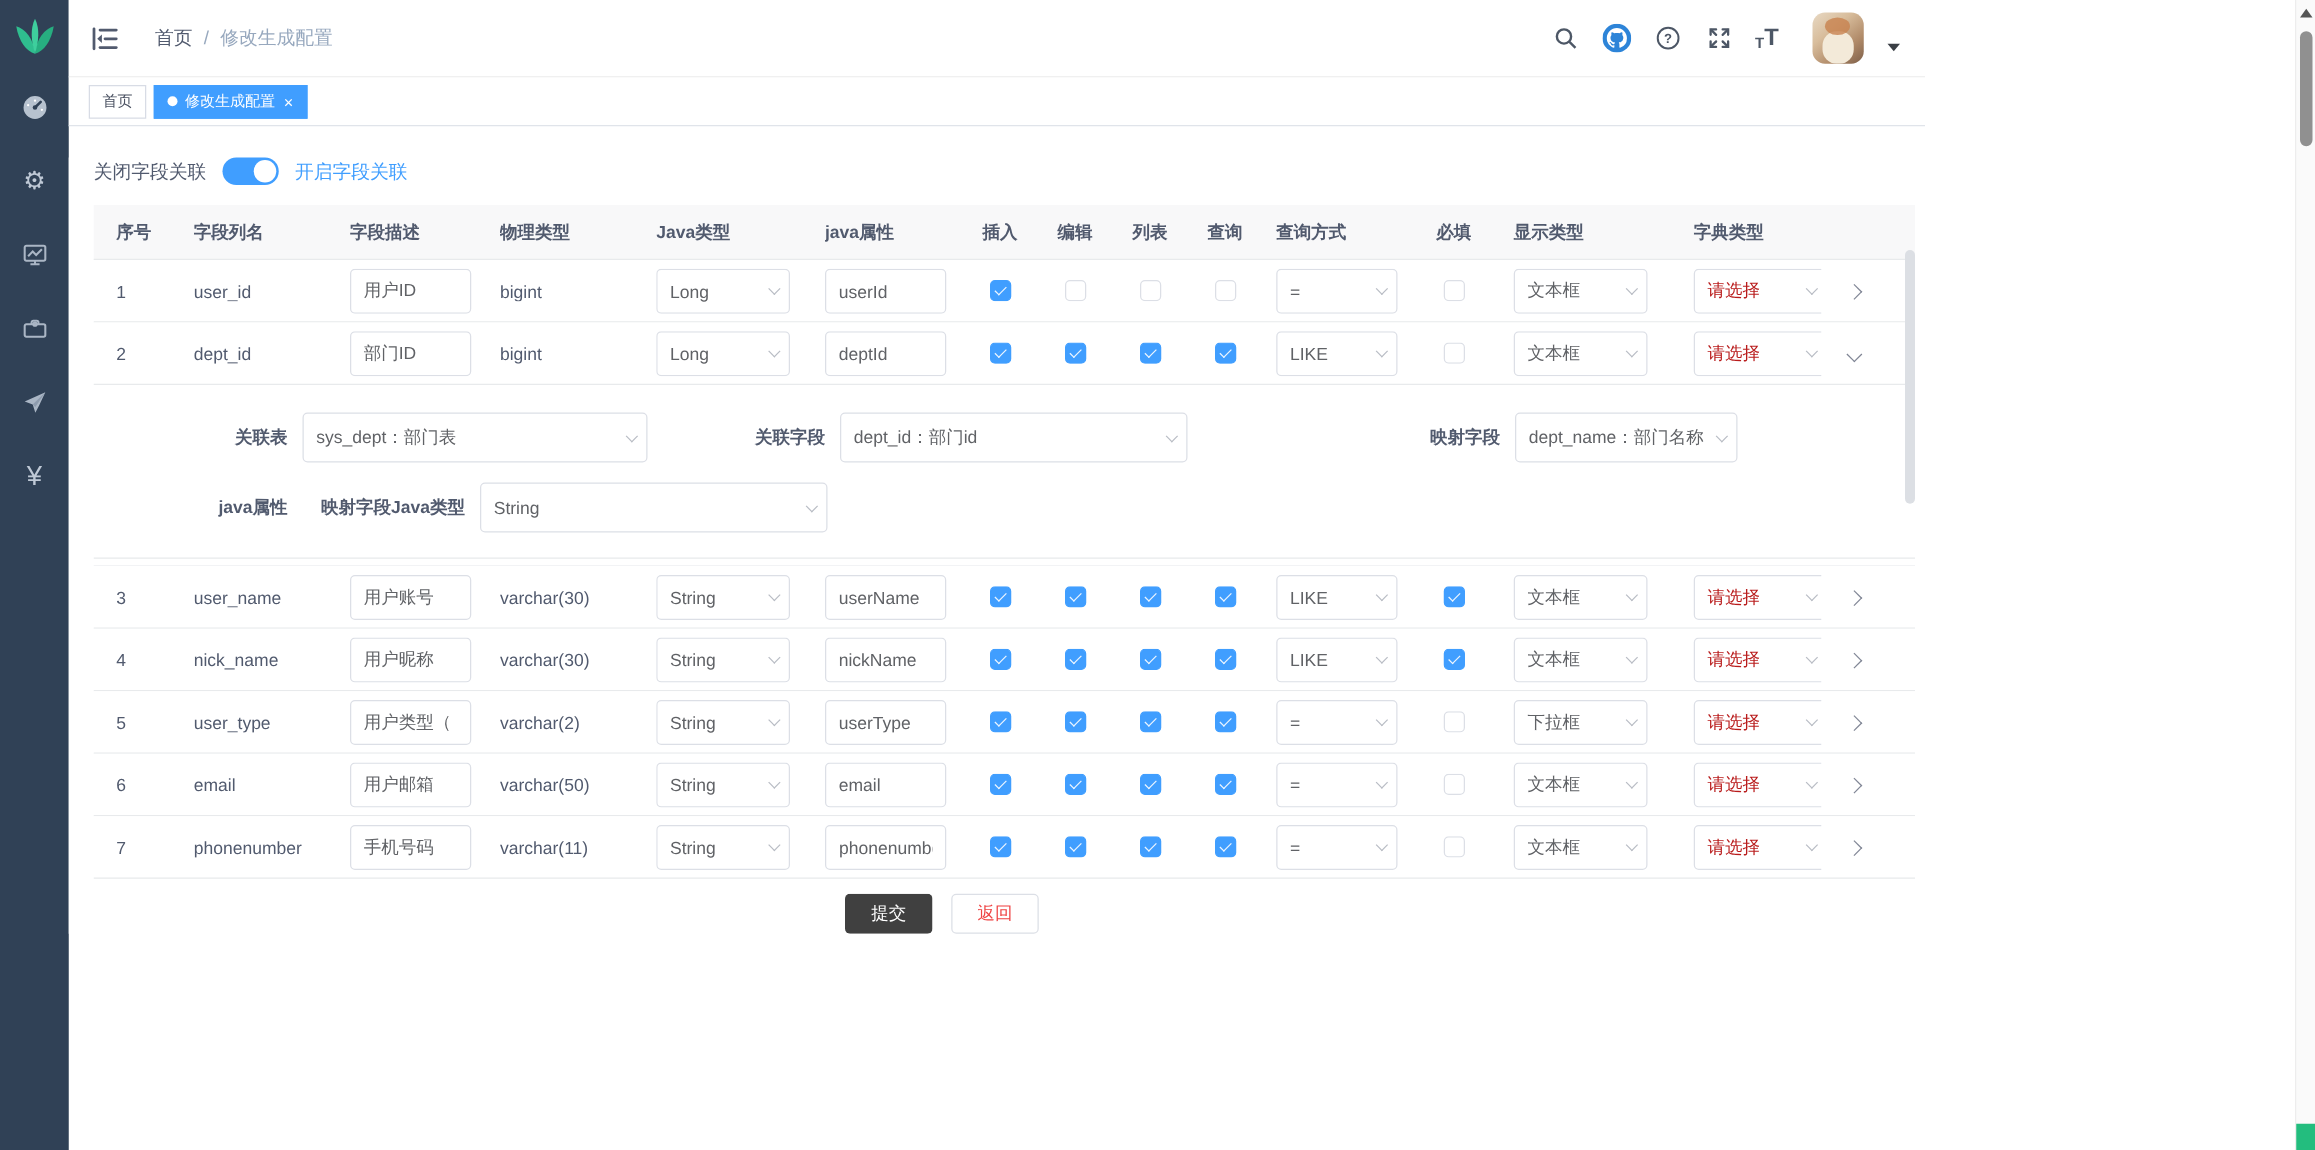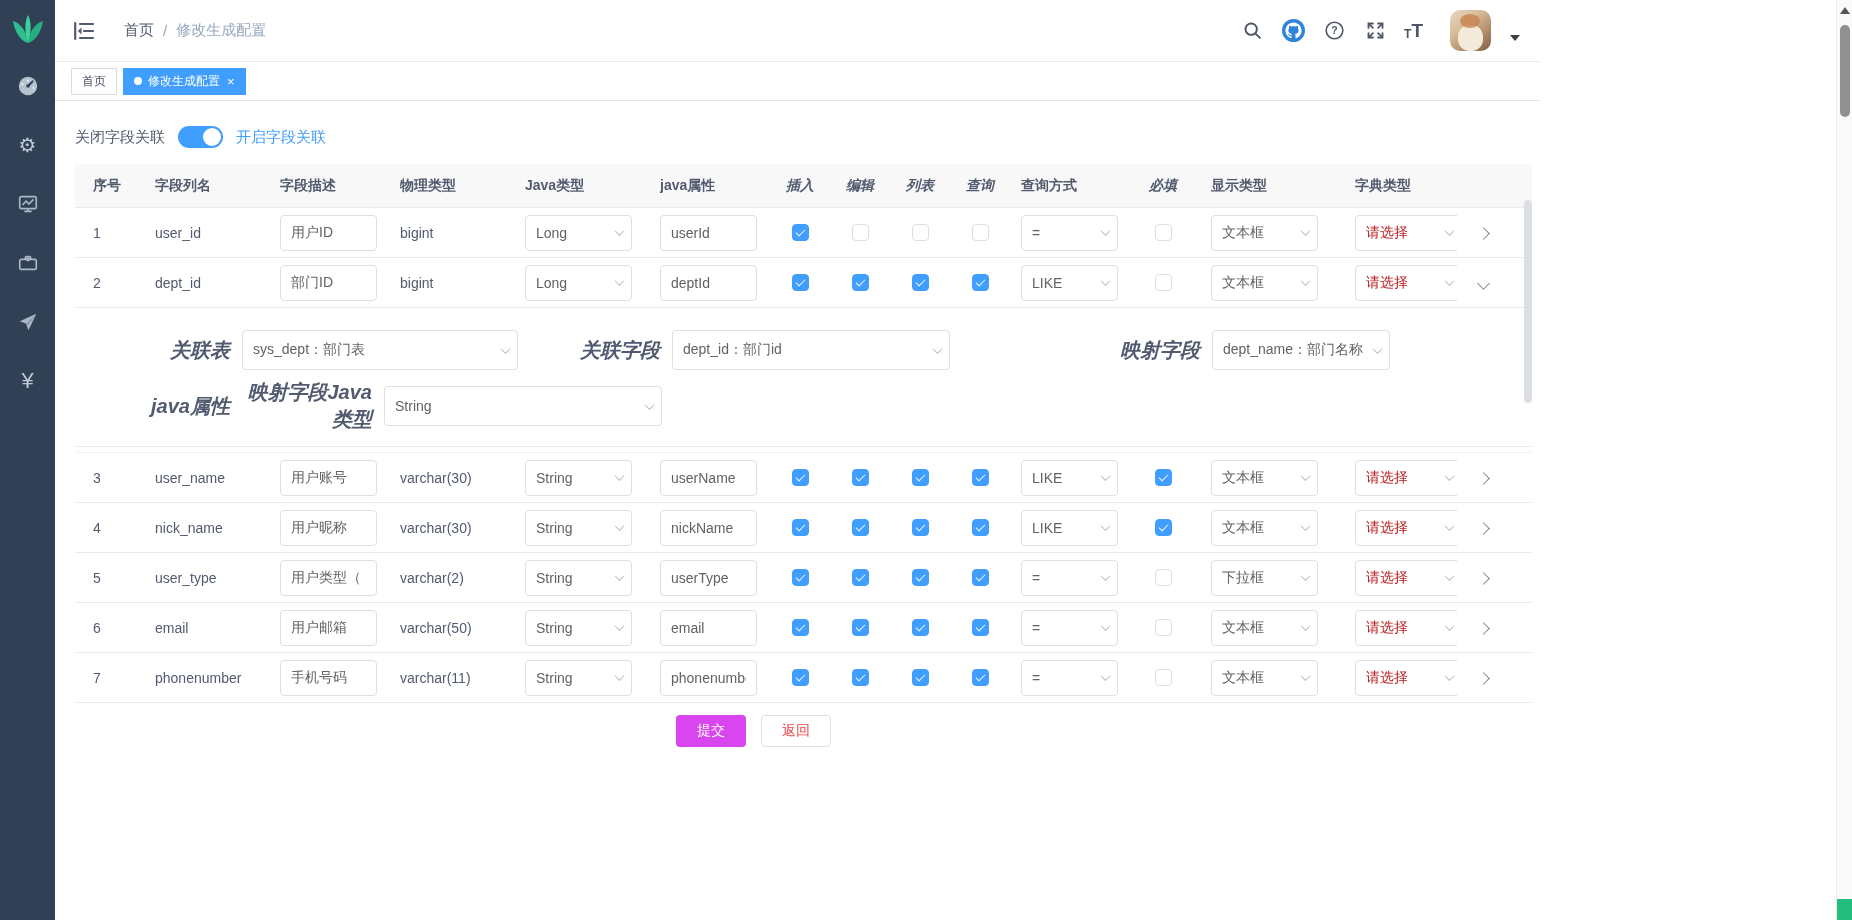--- a/index.html
+++ b/index.html
@@ -52,52 +52,52 @@
   .switch::after { content:''; position:absolute; right:2px; top:2px; width:18px; height:18px; border-radius:50%; background:#fff; }
   .switch-row .on-label { color:#409eff; margin-left:13px; }
 
   
   .grid-table { position:relative; margin-top:16px; width:1457px; font-size:14px; color:#515a6e; }
   .g-header, .g-row { display:grid; grid-template-columns:80px 125px 120px 125px 135px 110px 60px 60px 60px 60px 122px 62px 143px 120px 75px; align-items:center; }
   .g-header { height:44px; background:#f8f8f9; font-weight:bold; border-bottom:1px solid #e8eaec; }
   .g-row { height:50px; border-bottom:1px solid #e8eaec; background:#fff; }
   .cell { overflow:hidden; white-space:nowrap; }
   .pl18 { padding-left:18px; } .pl17 { padding-left:17px; } .pl11 { padding-left:11px; }
-  .ctr { display:flex; justify-content:center; align-items:center;font-style:italic; }
+  .ctr { display:flex; justify-content:center; align-items:center; }
 
   .txt { height:36px; border:1px solid #dcdfe6; border-radius:4px; padding:0 10px; font-size:14px; color:#606266; outline:none; font-family:inherit; background:#fff; }
   .w97 { width:97px; } .w107 { width:107px; }
   .sel { height:36px; border:1px solid #dcdfe6; border-radius:4px; padding:0 8px 0 10px; display:inline-flex; align-items:center; justify-content:space-between; background:#fff; cursor:pointer; color:#606266; }
   .sel.ph span { color:#b91c1c; }
   .chev { width:7px; height:7px; border-right:1.4px solid #b8bcc4; border-bottom:1.4px solid #b8bcc4; transform:rotate(45deg) translate(-1px,-1px); flex:none; }
 
   .cb { width:17px; height:17px; border:1px solid #dcdfe6; border-radius:4px; background:#fff; position:relative; cursor:pointer; display:inline-block; }
   .cb.checked { background:#409eff; border-color:#409eff; }
   .cb.checked::after { content:''; position:absolute; left:3.5px; top:4px; width:8px; height:4px; border-left:1.8px solid #fff; border-bottom:1.8px solid #fff; transform:rotate(-45deg); opacity:.9; }
 
   .arrow { width:9px; height:9px; border-top:1.6px solid #808695; border-right:1.6px solid #808695; transform:rotate(45deg); cursor:pointer; display:inline-block; margin-left:22px; }
   .arrow.down { transform:rotate(135deg); margin-top:-4px; }
 
   
   .expansion { border-bottom:1px solid #e8eaec; padding:14px 0 20px; background:#fff; }
   .exp-row { display:flex; align-items:center; height:40px; margin-top:8px; }
-  .exp-label { font-weight:bold; color:#515a6e; text-align:right; font-size:20px;font-style:italic; }
+  .exp-label { font-weight:bold; color:#515a6e; text-align:right; font-size:14px; }
   .lw155 { width:155px; } .lw142 { width:142px; } .lw250 { width:250px; }
   .exp-ctl { margin-left:12px; }
   .w276 { width:276px; } .w278 { width:278px; } .w178 { width:178px;text-align:right; }
   .exp-ctl.sel, .exp-ctl.txt { height:40px; }
   .spacer6 { height:6px; border-bottom:1px solid #f2f3f5; }
 
   
   .table-scrollbar { position:absolute; right:0; top:36px; width:8px; height:203px; border-radius:4px; background:#dcdfe4; }
 
   
   .footer { width:1457px; display:flex; justify-content:center; gap:15px; margin-top:12px; padding-right:100px; }
   .btn { height:32px; border-radius:4px; font-size:14px; padding:0 20px; cursor:pointer; border:1px solid transparent; font-family:inherit; }
-  .btn-primary { background:#d946ef; color:#fff; }
+  .btn-primary { background:#404040; color:#fff; }
   .btn-plain { background:#fff; border-color:#dcdfe6; color:#ef4444; }
 
   
   .page-scrollbar { position:absolute; right:0; top:0; width:16px; height:920px; background:#fafafa; border-left:1px solid #ededed; }
   .ps-up { position:absolute; top:7px; left:3px; width:0; height:0; border-left:5px solid transparent; border-right:5px solid transparent; border-bottom:7px solid #555; }
   .ps-thumb { position:absolute; top:25px; left:3px; width:10px; height:92px; border-radius:5px; background:#909090; cursor:pointer; }
   .ps-corner { position:absolute; bottom:0; left:0; width:16px; height:21px; background:#23bd7e; }
 </style>
 </head>
 <body>

